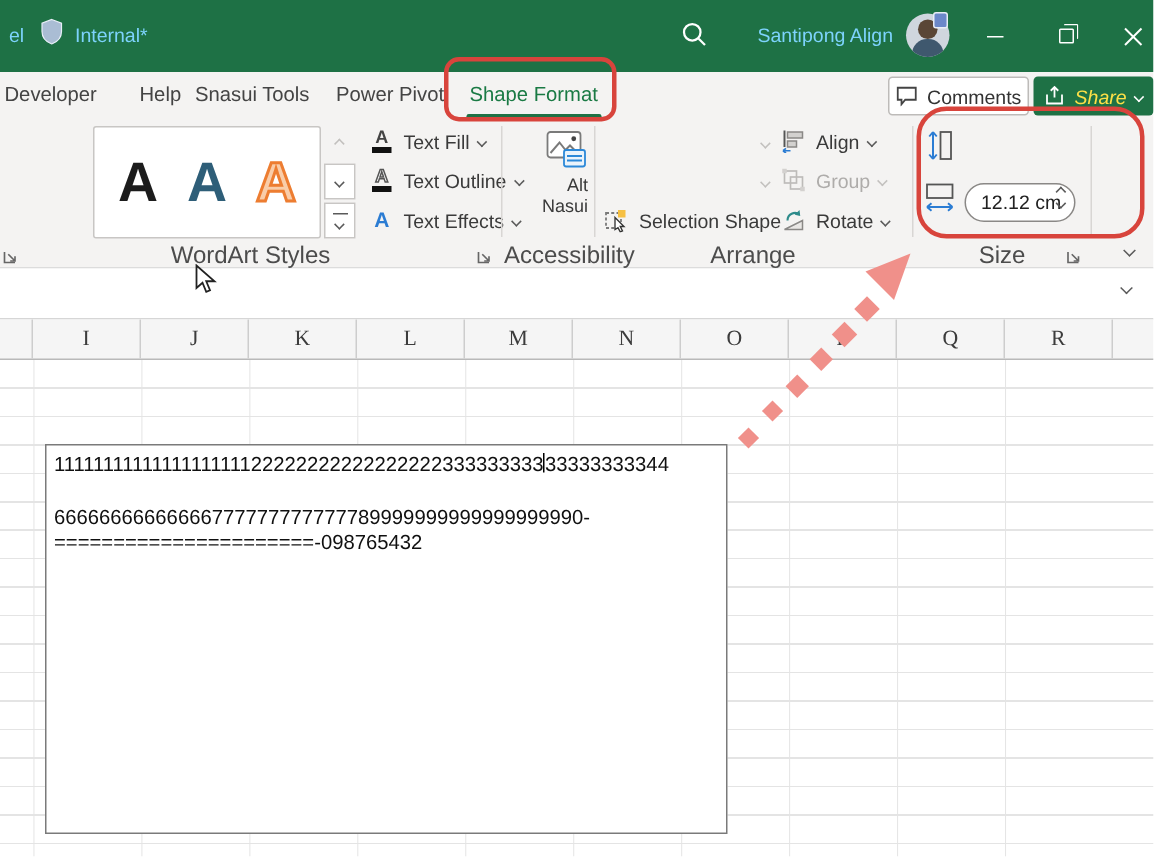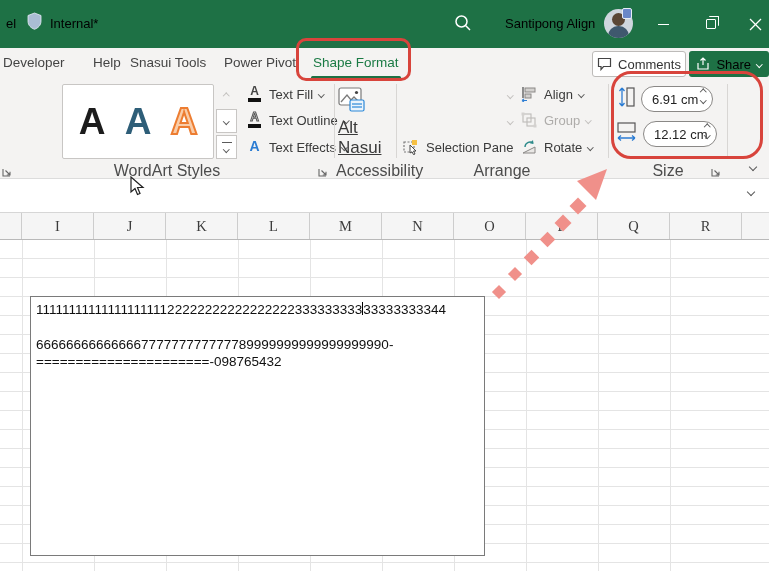--- a/index.html
+++ b/index.html
@@ -1,39 +1,39 @@
 <!DOCTYPE html>
 <html><head>
 <meta charset="utf-8">
 <style>
   * { margin:0; padding:0; box-sizing:border-box; }
   html,body { width:769px; height:571px; overflow:hidden; }
   body { position:relative; font-family:"Liberation Sans", sans-serif; background:#fff; }
 
   
   .titlebar { position:absolute; left:0; top:0; width:769px; height:48px; background:#1E7145; color:#fff; }
-  .titlebar .txt { position:absolute; font-size:13px; top:16px; color:#000000; white-space:nowrap; }
+  .titlebar .txt { position:absolute; font-size:13px; top:16px; color:#7dd3fc; white-space:nowrap; }
   .shield { position:absolute; left:27px; top:12px; }
   .search-ic { position:absolute; left:453px; top:13px; }
   .avatar { position:absolute; left:604px; top:9px; width:29px; height:29px; border-radius:50%; background:#cfd6de; overflow:hidden; }
   .avatar .head { position:absolute; left:8px; top:4px; width:13px; height:13px; border-radius:50%; background:#5a4636; }
   .avatar .body { position:absolute; left:4px; top:17px; width:21px; height:14px; border-radius:10px 10px 0 0; background:#3f586e; }
   .avatar-badge { position:absolute; left:622px; top:8px; width:10px; height:11px; background:#6b88c9; border-radius:2px; border:1px solid #e8edf5; }
   .winbtn { position:absolute; top:0; width:44px; height:48px; display:flex; align-items:center; justify-content:center; }
   .min-glyph { width:11px; height:0; border-top:1.4px solid #fff; }
   .restore-glyph { position:relative; width:10px; height:10px; border:1.2px solid #fff; border-radius:1px; background:#1E7145; }
   .restore-glyph:before { content:""; position:absolute; left:2px; top:-4px; width:9px; height:9px; border:1.2px solid #fff; border-left:none; border-bottom:none; border-radius:1px; }
 
   
   .tabrow { position:absolute; left:0; top:48px; width:769px; height:32px; background:#f4f3f2; }
   .tab { position:absolute; top:7px; font-size:13.5px; color:#444; white-space:nowrap; }
   .tab.active { color:#1a7a44; }
   .tab-underline { position:absolute; left:311px; top:76px; width:90px; height:3px; background:#1E7145; border-radius:2px; }
   .comments-btn { position:absolute; left:592px; top:51px; width:94px; height:26px; background:#fff; border:1px solid #bdbbb9; border-radius:3px; display:flex; align-items:center; justify-content:center; gap:6px; font-size:13px; color:#333; }
-  .share-btn { position:absolute; left:689px; top:51px; width:80px; height:26px; background:#1E7145; border-radius:3px; display:flex; align-items:center; justify-content:center; gap:6px; font-size:13px; color:#000000; }
+  .share-btn { position:absolute; left:689px; top:51px; width:80px; height:26px; background:#1E7145; border-radius:3px; display:flex; align-items:center; justify-content:center; gap:6px; font-size:13px; color:#fde047;font-style:italic; }
 
   
   .ribbon { position:absolute; left:0; top:80px; width:769px; height:99px; background:#f4f3f2; border-bottom:1px solid #dcdcdc; }
   .vdiv { position:absolute; top:4px; height:74px; width:1px; background:#d8d6d4; }
   .gallery { position:absolute; left:62px; top:4px; width:152px; height:75px; background:#fff; border:1px solid #c8c6c4; border-radius:2px; display:flex; align-items:center; justify-content:space-around; padding:0 6px; }
   .wa { font-size:37px; font-weight:bold; line-height:1; }
   .wa.black { color:#1c1c1c; }
   .wa.blue  { color:#2e5e78; }
   .wa.orange{ color:#f9cda9; -webkit-text-stroke:2px #ED7D31; }
   .gscroll { position:absolute; left:216px; top:4px; width:21px; height:75px; }
@@ -44,21 +44,21 @@
   .chev.sm { width:4.5px; height:4.5px; }
   .chev.wht { border-color:#fff; }
   .morebar { position:absolute; left:5px; top:6px; width:10px; height:0; border-top:1.5px solid #5a5a5a; }
   .ribbon-row-btn { position:absolute; display:flex; align-items:center; gap:6px; font-size:13px; color:#3a3a3a; white-space:nowrap; }
   .ribbon-row-btn.disabled { color:#aeacaa; }
   .icon16 { width:17px; height:17px; position:relative; flex:0 0 17px; }
   .fillA { font-size:12px; font-weight:bold; color:#444; line-height:10px; text-align:center; display:block; }
   .fillbar { display:block; margin:2px auto 0; width:13px; height:4px; background:#111; }
   .outlineA { font-size:12px; font-weight:bold; color:#fff; -webkit-text-stroke:1px #555; line-height:10px; text-align:center; display:block; }
   .effectsA { font-size:14px; font-weight:bold; color:#2b7cd3; line-height:14px; text-align:center; display:block; }
-  .alttext-btn { position:absolute; left:338px; top:4px; width:54px; height:72px; text-align:left; font-size:17px; color:#3a3a3a;text-decoration:underline; }
+  .alttext-btn { position:absolute; left:338px; top:4px; width:54px; height:72px; text-align:right; font-size:12px; color:#3a3a3a; }
   .grouplabel { position:absolute; top:82px; font-size:16px; color:#4c4c4c; text-align:center; white-space:nowrap; }
   .launcher { position:absolute; top:83px; }
   .sizerow { position:absolute; display:flex; align-items:center; gap:6px; }
   .spinbox { position:relative; width:72px; height:26px; border:1px solid #8a8886; border-radius:13px; background:#fff; font-size:13px; color:#222; display:flex; align-items:center; padding-left:10px; }
   .spin { position:absolute; right:7px; top:3px; display:flex; flex-direction:column; gap:3px; align-items:center; }
 
   
   .formulabar { position:absolute; left:0; top:179px; width:769px; height:34px; background:#fff; border-bottom:1px solid #d6d6d6; }
 
   
@@ -216,21 +216,21 @@
   <span class="chev sm dis" style="position:absolute;left:508px;top:39px"></span>
 
   <div class="ribbon-row-btn" style="left:403px; top:59px">
     <span class="icon16">
       <svg width="16" height="16" viewBox="0 0 16 16">
           <rect x="1" y="3" width="10" height="10" fill="none" stroke="#7a7a7a" stroke-width="1.2" stroke-dasharray="2 1.5"></rect>
           <rect x="9" y="1" width="5" height="5" fill="#f6c043"></rect>
           <path d="M7 6 L13 12 L10.5 12 L12 15 L10.5 15.6 L9 12.8 L7 14 Z" fill="#fff" stroke="#333" stroke-width="0.9"></path>
         </svg>
     </span>
-    <span>Selection Pane</span>
+    <span>Selection Shape</span>
   </div>
 
   <div class="ribbon-row-btn" style="left:521px; top:6px">
     <span class="icon16">
       <svg width="16" height="16" viewBox="0 0 16 16">
           <line x1="2" y1="1" x2="2" y2="12" stroke="#555" stroke-width="1.3"></line>
           <rect x="4" y="2" width="10" height="4" fill="#d3d1cf" stroke="#8a8886" stroke-width="1"></rect>
           <rect x="4" y="8" width="6" height="4" fill="#d3d1cf" stroke="#8a8886" stroke-width="1"></rect>
           <path d="M6 14.5 H1 M1 14.5 l2-1.6 M1 14.5 l2 1.6" stroke="#2b7cd3" stroke-width="1.1" fill="none"></path>
         </svg>
@@ -264,27 +264,20 @@
 
   <div class="vdiv" style="left:608px"></div>
 
   <div class="sizerow" style="left:618px; top:5px">
     <span>
       <svg width="17" height="24" viewBox="0 0 17 24">
           <path d="M4 3 V21 M4 3 l-2.5 3 M4 3 l2.5 3 M4 21 l-2.5 -3 M4 21 l2.5 -3" stroke="#2b7cd3" stroke-width="1.3" fill="none"></path>
           <rect x="9" y="3" width="7" height="18" fill="none" stroke="#555" stroke-width="1.2"></rect>
         </svg>
     </span>
-    <div class="spinbox">
-      <span>6.91 cm</span>
-      <span class="spin">
-        <span class="chev sm up"></span>
-        <span class="chev sm"></span>
-      </span>
-    </div>
   </div>
   <div class="sizerow" style="left:616px; top:41px">
     <span>
       <svg width="21" height="22" viewBox="0 0 21 22">
           <rect x="2" y="2" width="17" height="9" fill="none" stroke="#555" stroke-width="1.2"></rect>
           <path d="M2 17 H19 M2 17 l3 -2.5 M2 17 l3 2.5 M19 17 l-3 -2.5 M19 17 l-3 2.5" stroke="#2b7cd3" stroke-width="1.3" fill="none"></path>
         </svg>
     </span>
     <div class="spinbox" style="width:74px">
       <span>12.12 cm</span>

